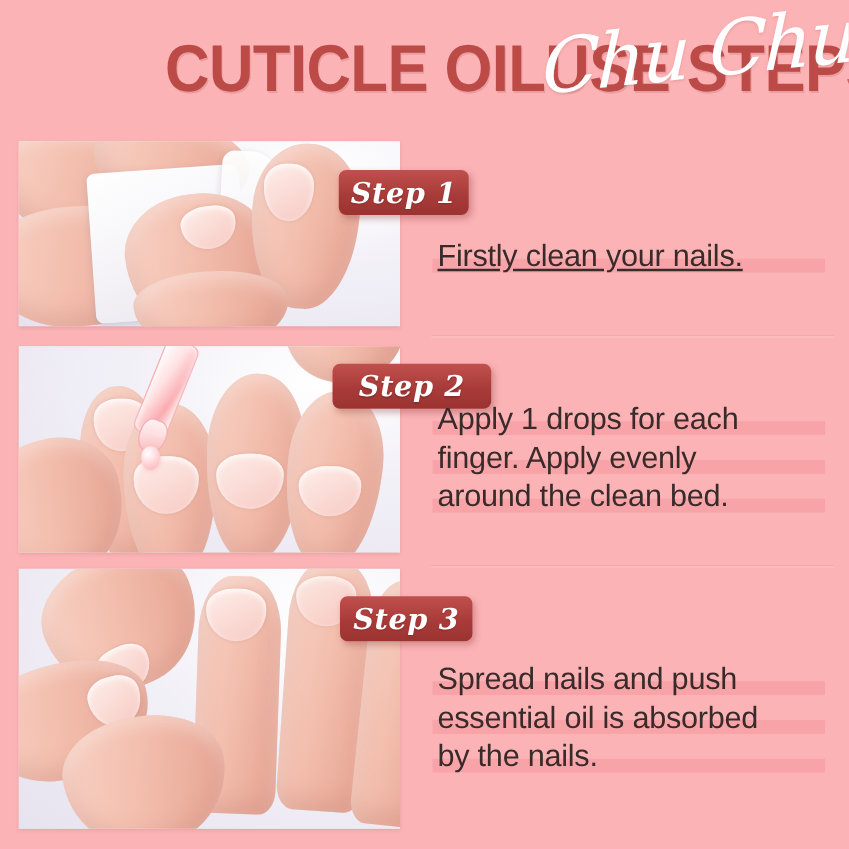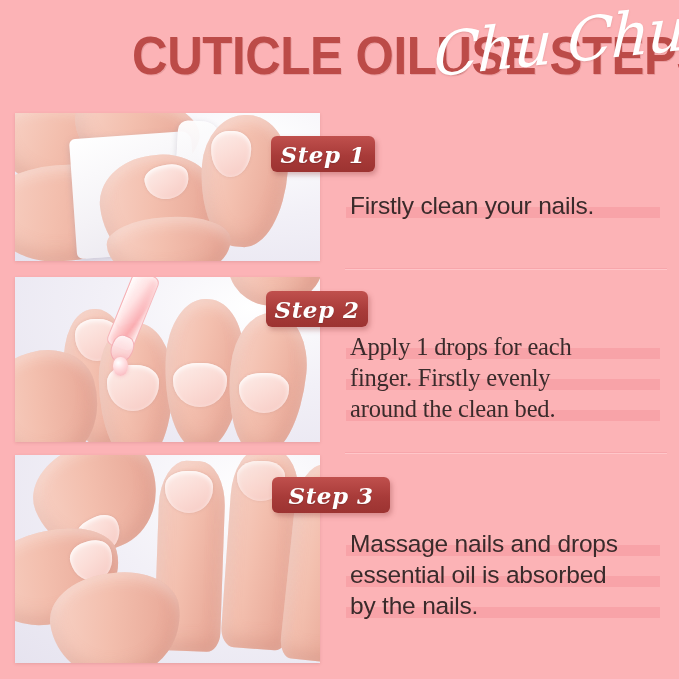--- a/index.html
+++ b/index.html
@@ -143,22 +143,22 @@
     font-family: "DejaVu Serif", serif;
     font-style: italic;
     font-weight: bold;
     font-size: 23px;
     color: #ffffff;
     letter-spacing: 0.5px;
     white-space: nowrap;
     text-shadow: 0 1px 1px rgba(110,40,40,0.5);
   }
   .badge-1 { left: 271px; top: 136px; width: 104px; }
-  .badge-2 { left: 266px; top: 291px; width: 102px; }
-  .badge-3 { left: 272px; top: 477px; width: 118px; }
+  .badge-2 { left: 266px; top: 291px; width: 127px; }
+  .badge-3 { left: 272px; top: 477px; width: 106px; }
 
   
   .steptext {
     position: absolute;
     left: 350px;
     width: 318px;
     font-family: "Liberation Sans", sans-serif;
     font-size: 24.5px;
     line-height: 31px;
     color: #3a2b2b;
@@ -178,22 +178,22 @@
     right: 8px;
     bottom: 3px;
     height: 11px;
     background: #f8a3a8;
     z-index: 0;
   }
   .steptext .line > span {
     position: relative;
     z-index: 1;
   }
-  .text-1 { top: 190px; }
-  .text-2 { top: 331px; font-family: Liberation Serif, serif; }
+  .text-1 { top: 190px; text-decoration: underline; }
+  .text-2 { top: 320px; }
   .text-3 { top: 528px; }
 
   
   .divider {
     position: absolute;
     left: 345px;
     width: 322px;
     height: 1px;
     background: #f7a6ab;
     box-shadow: 0 1px 0 rgba(255,200,203,0.9);
@@ -280,26 +280,26 @@
   <div class="badge badge-3">
     <span class="badge-text">Step 3</span>
   </div>
 
   <div class="steptext text-1">
     <span class="line"><span>Firstly clean your nails.</span></span>
   </div>
 
   <div class="steptext text-2">
     <span class="line"><span>Apply 1 drops for each</span></span>
-    <span class="line"><span>finger. Firstly evenly</span></span>
+    <span class="line"><span>finger. Apply evenly</span></span>
     <span class="line"><span>around the clean bed.</span></span>
   </div>
 
   <div class="steptext text-3">
-    <span class="line"><span>Massage nails and drops</span></span>
+    <span class="line"><span>Spread nails and push</span></span>
     <span class="line"><span>essential oil is absorbed</span></span>
     <span class="line"><span>by the nails.</span></span>
   </div>
 
   <div class="divider divider-1"></div>
   <div class="divider divider-2"></div>
 
 </div>
 
 </body></html>

